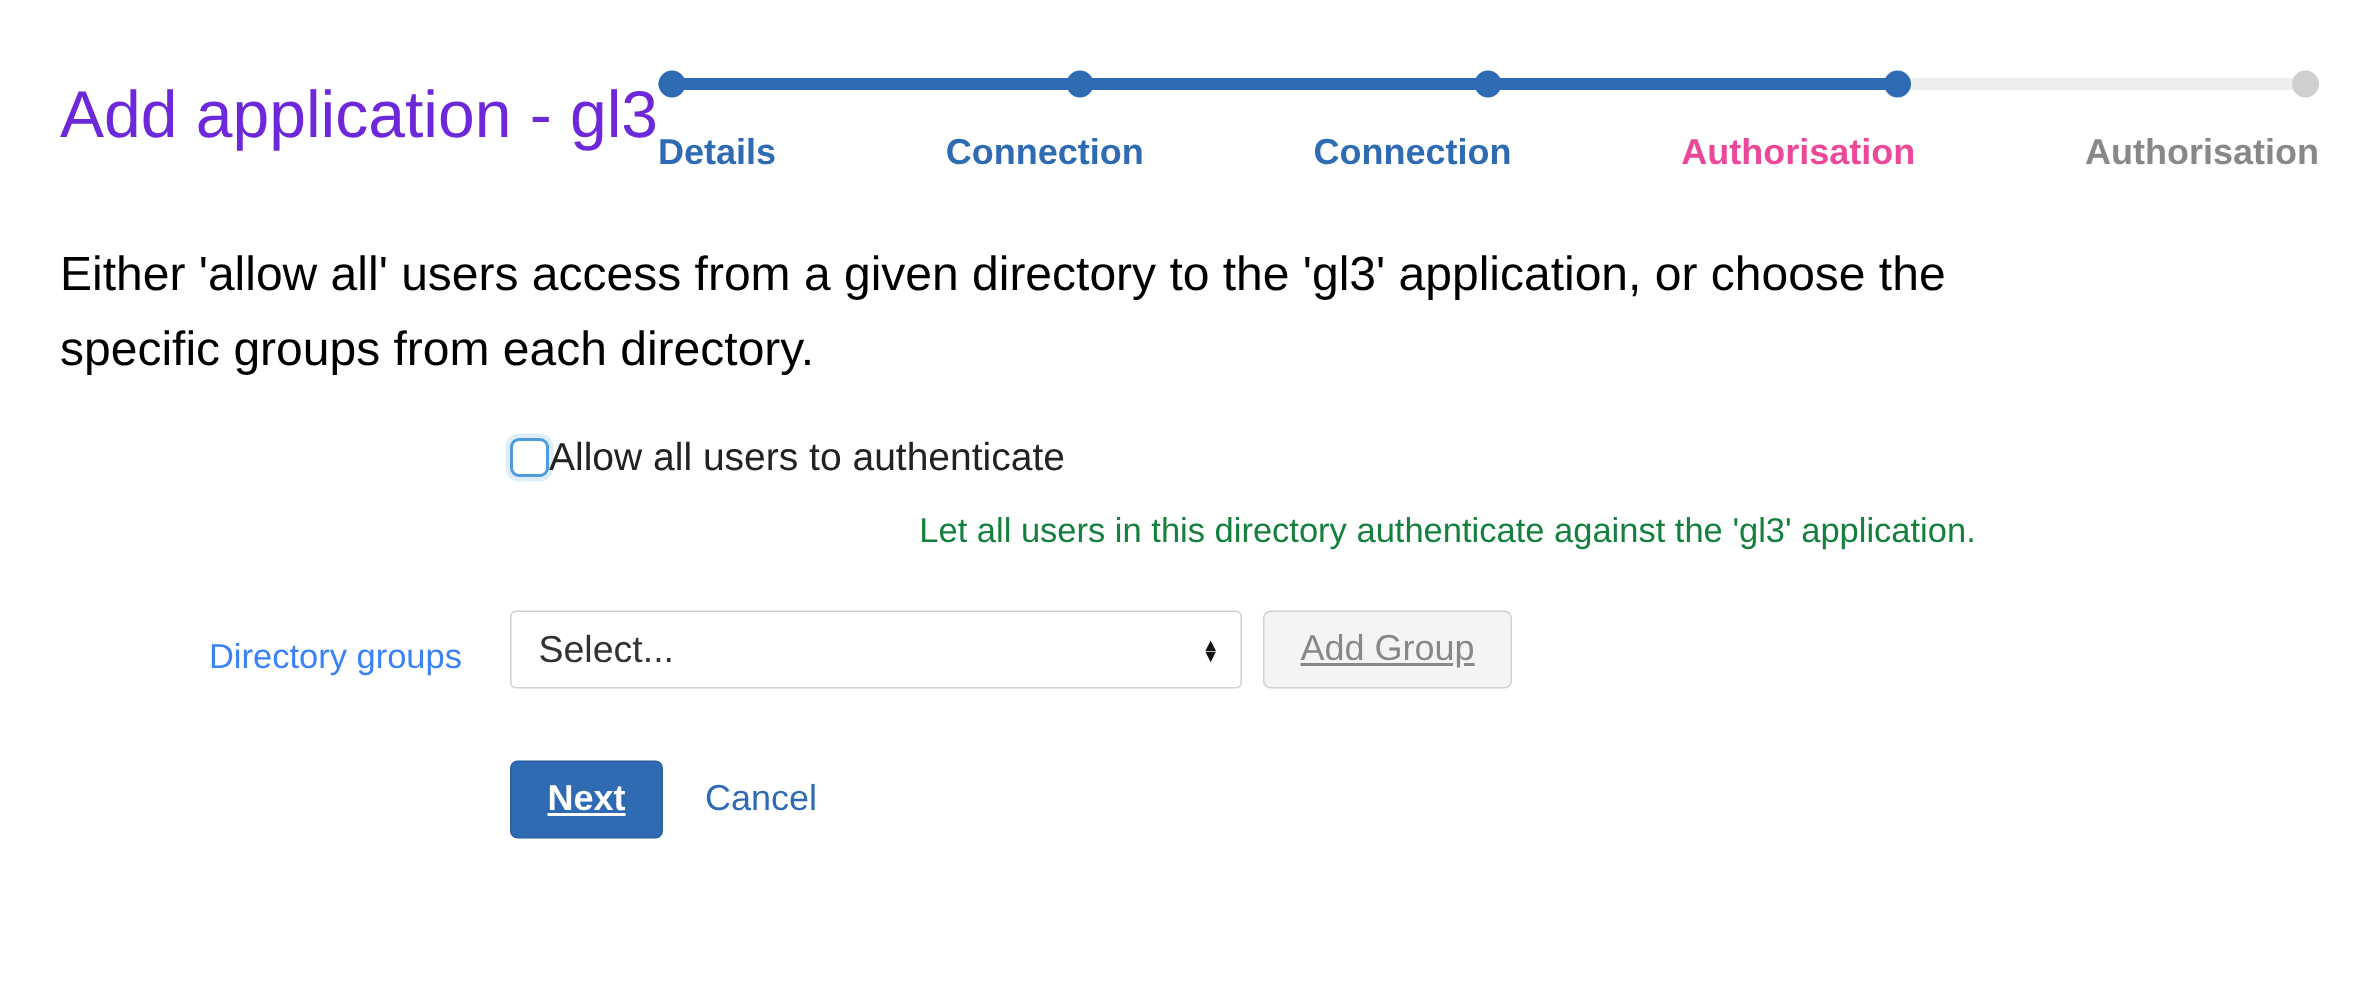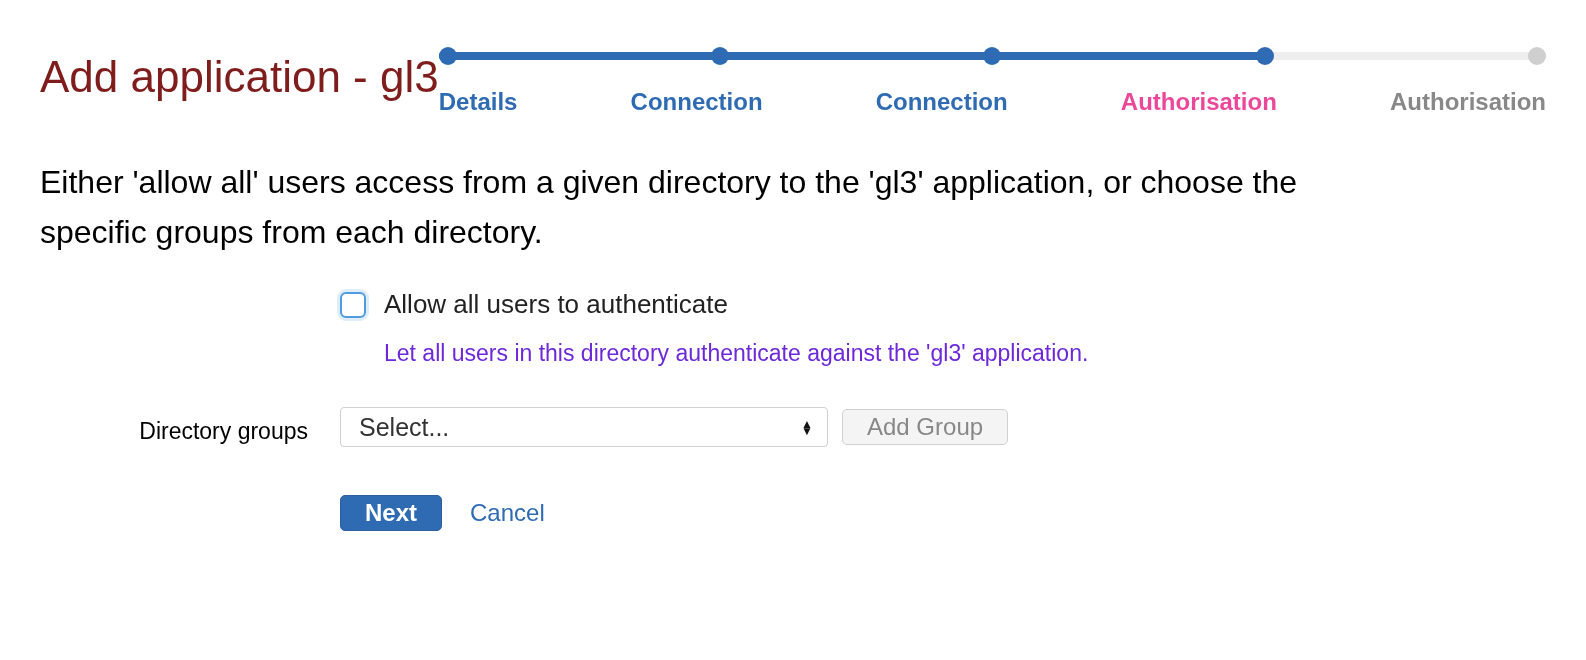--- a/index.html
+++ b/index.html
@@ -31,21 +31,21 @@
   .header-row {
     display: flex;
     align-items: flex-start;
     justify-content: space-between;
   }
   .page-title {
     font-size: 44px;
     font-weight: 400;
     margin: 0;
     line-height: 1.15;
-    color: #7f1d1d;
+    color: #6d28d9;
     flex: 0 0 auto;
   }
 
   
   .stepper {
     position: relative;
     flex: 1 1 auto;
     margin-top: -6px;
   }
   .track {
@@ -119,58 +119,58 @@
     display: flex;
     align-items: flex-start;
     margin-top: 10px;
   }
   .form-label-col {
     flex: 0 0 300px;
     text-align: right;
     padding-right: 32px;
     padding-top: 8px;
     font-size: 23px;
-    color: #000000;
+    color: #3b82f6;
   }
   .form-label-col.empty { min-height: 1px; }
   .form-field-col {
     flex: 1 1 auto;
   }
 
   .checkbox-line {
     display: flex;
     align-items: center;
-    gap: 18px;
   }
   .custom-checkbox {
     width: 26px;
     height: 26px;
     border: 2px solid #4e9be0;
     border-radius: 6px;
     background: #fff;
     box-shadow: 0 0 0 3px rgba(78,155,224,0.18);
     cursor: pointer;
   }
   .checkbox-label {
     font-size: 26px;
     color: #222;
   }
   .helper {
     margin-top: 20px;
     margin-left: 44px;
     font-size: 23px;
-    color: #6d28d9;
+    color: #15803d;
+    text-align: center;
   }
 
   .select-box {
     display: inline-flex;
     align-items: center;
     justify-content: space-between;
     width: 488px;
-    height: 40px;
+    height: 52px;
     padding: 0 14px 0 18px;
     font-size: 25px;
     color: #333;
     background: #fff;
     border: 1px solid var(--border);
     border-radius: 4px;
     cursor: pointer;
   }
   .select-arrows {
     display: inline-flex;
@@ -178,26 +178,27 @@
     line-height: 8px;
     font-size: 12px;
     color: #111;
   }
   .select-arrows span:first-child { transform: translateY(1px); }
 
   .btn {
     display: inline-flex;
     align-items: center;
     justify-content: center;
-    height: 36px;
+    height: 52px;
     padding: 0 24px;
     font-size: 24px;
     border-radius: 5px;
     border: 1px solid transparent;
     cursor: pointer;
+    text-decoration: underline;
   }
   .btn-addgroup {
     background: var(--btn-grey-bg);
     color: var(--btn-grey-text);
     border-color: var(--border);
     margin-left: 14px;
   }
   .btn-primary {
     background: #2f6bb2;
     color: #fff;

